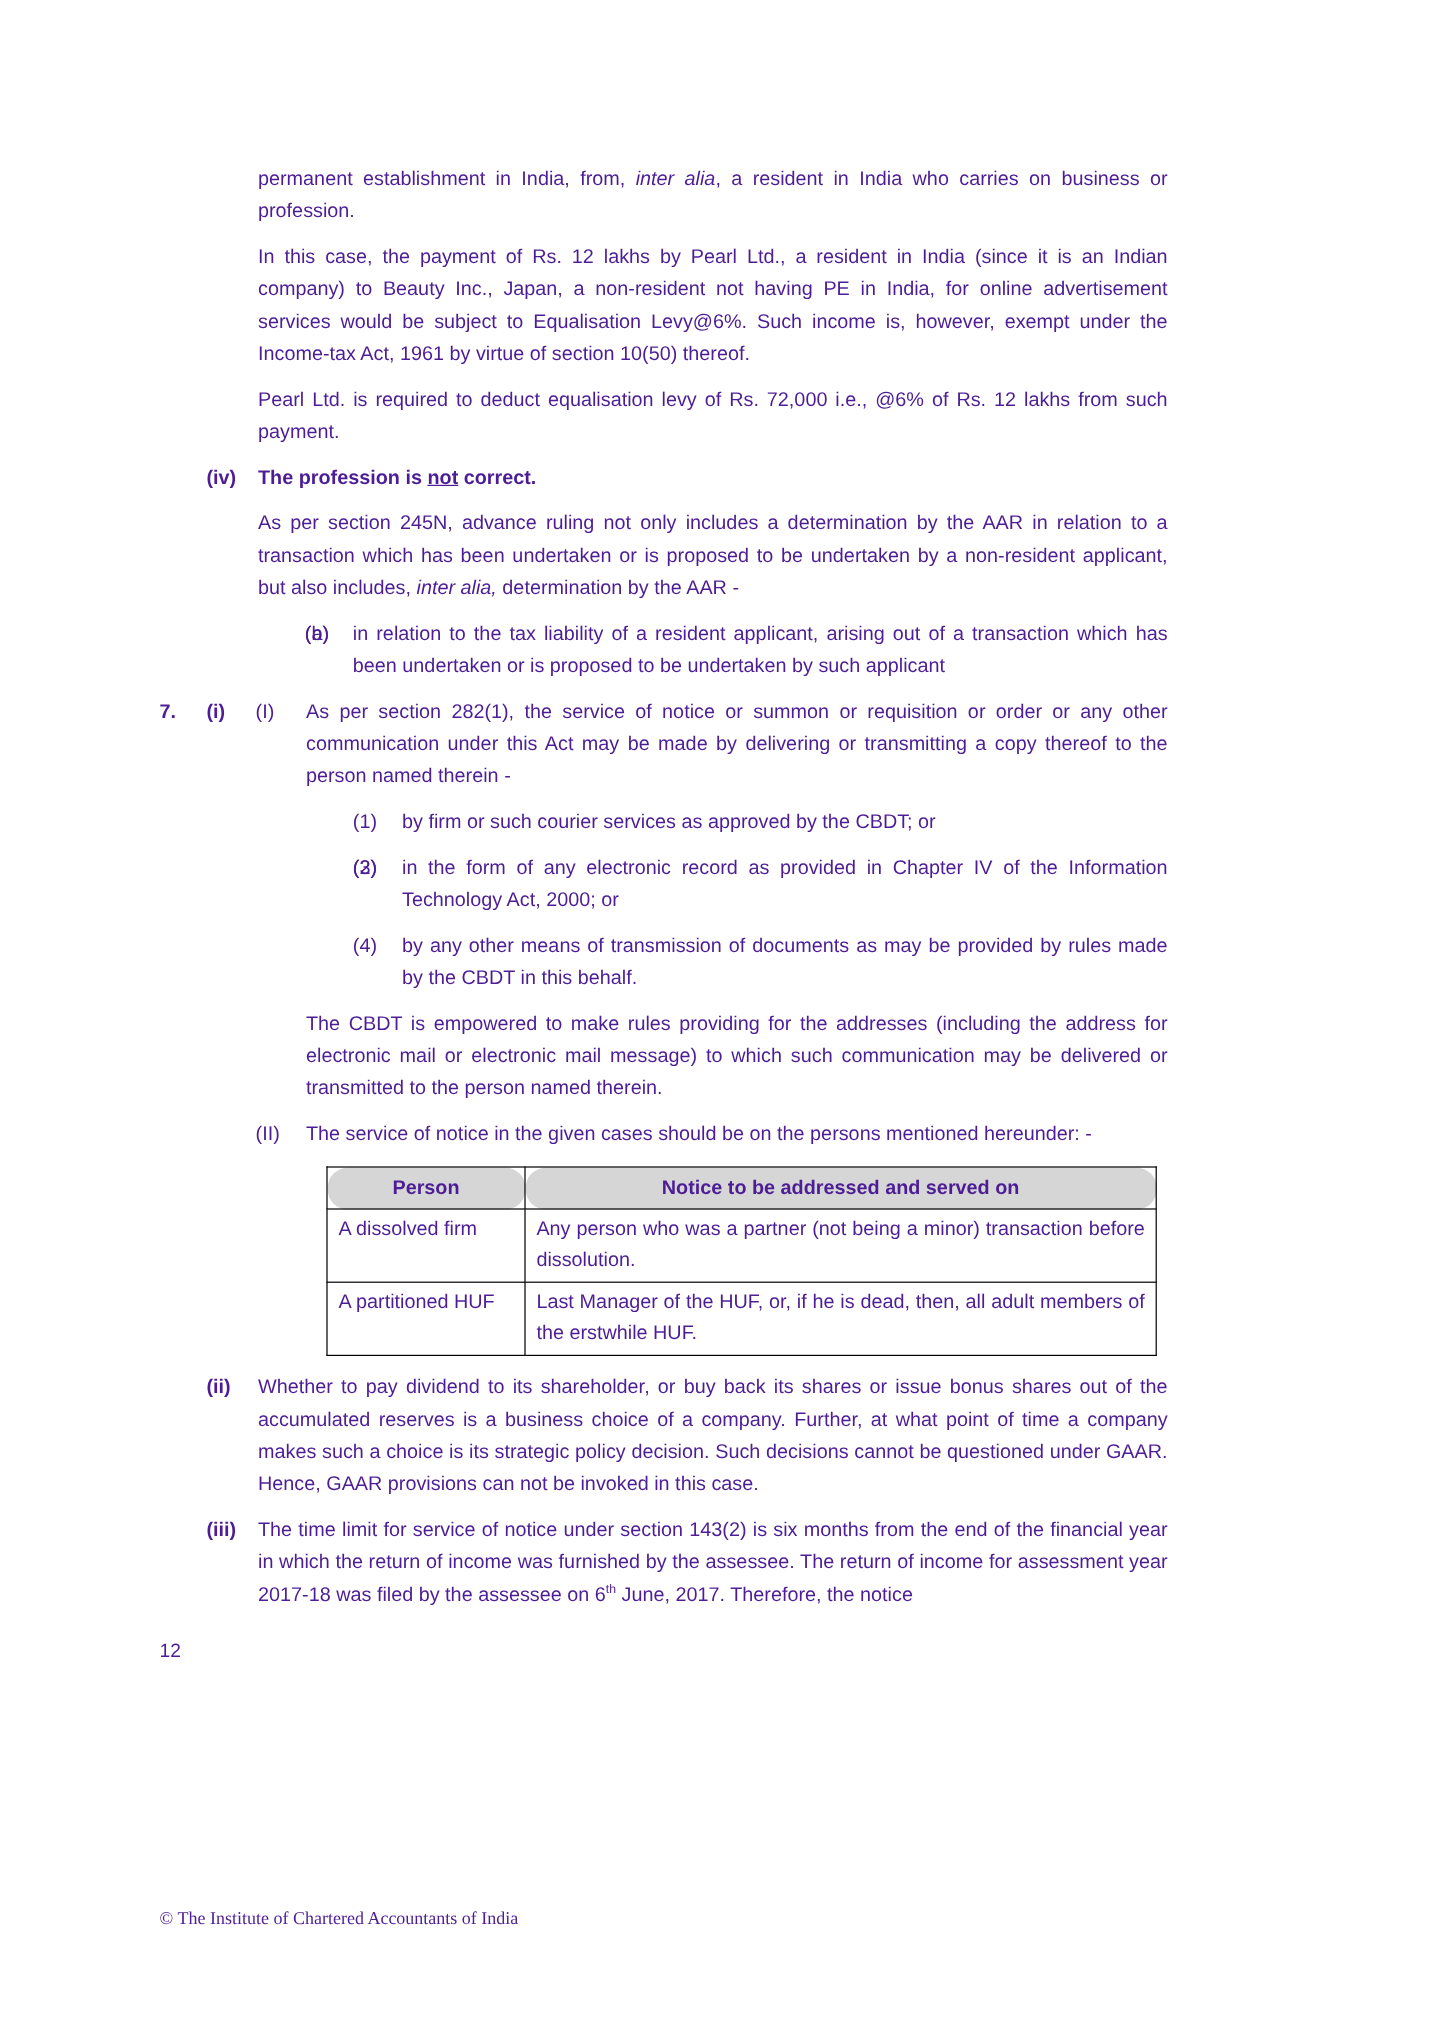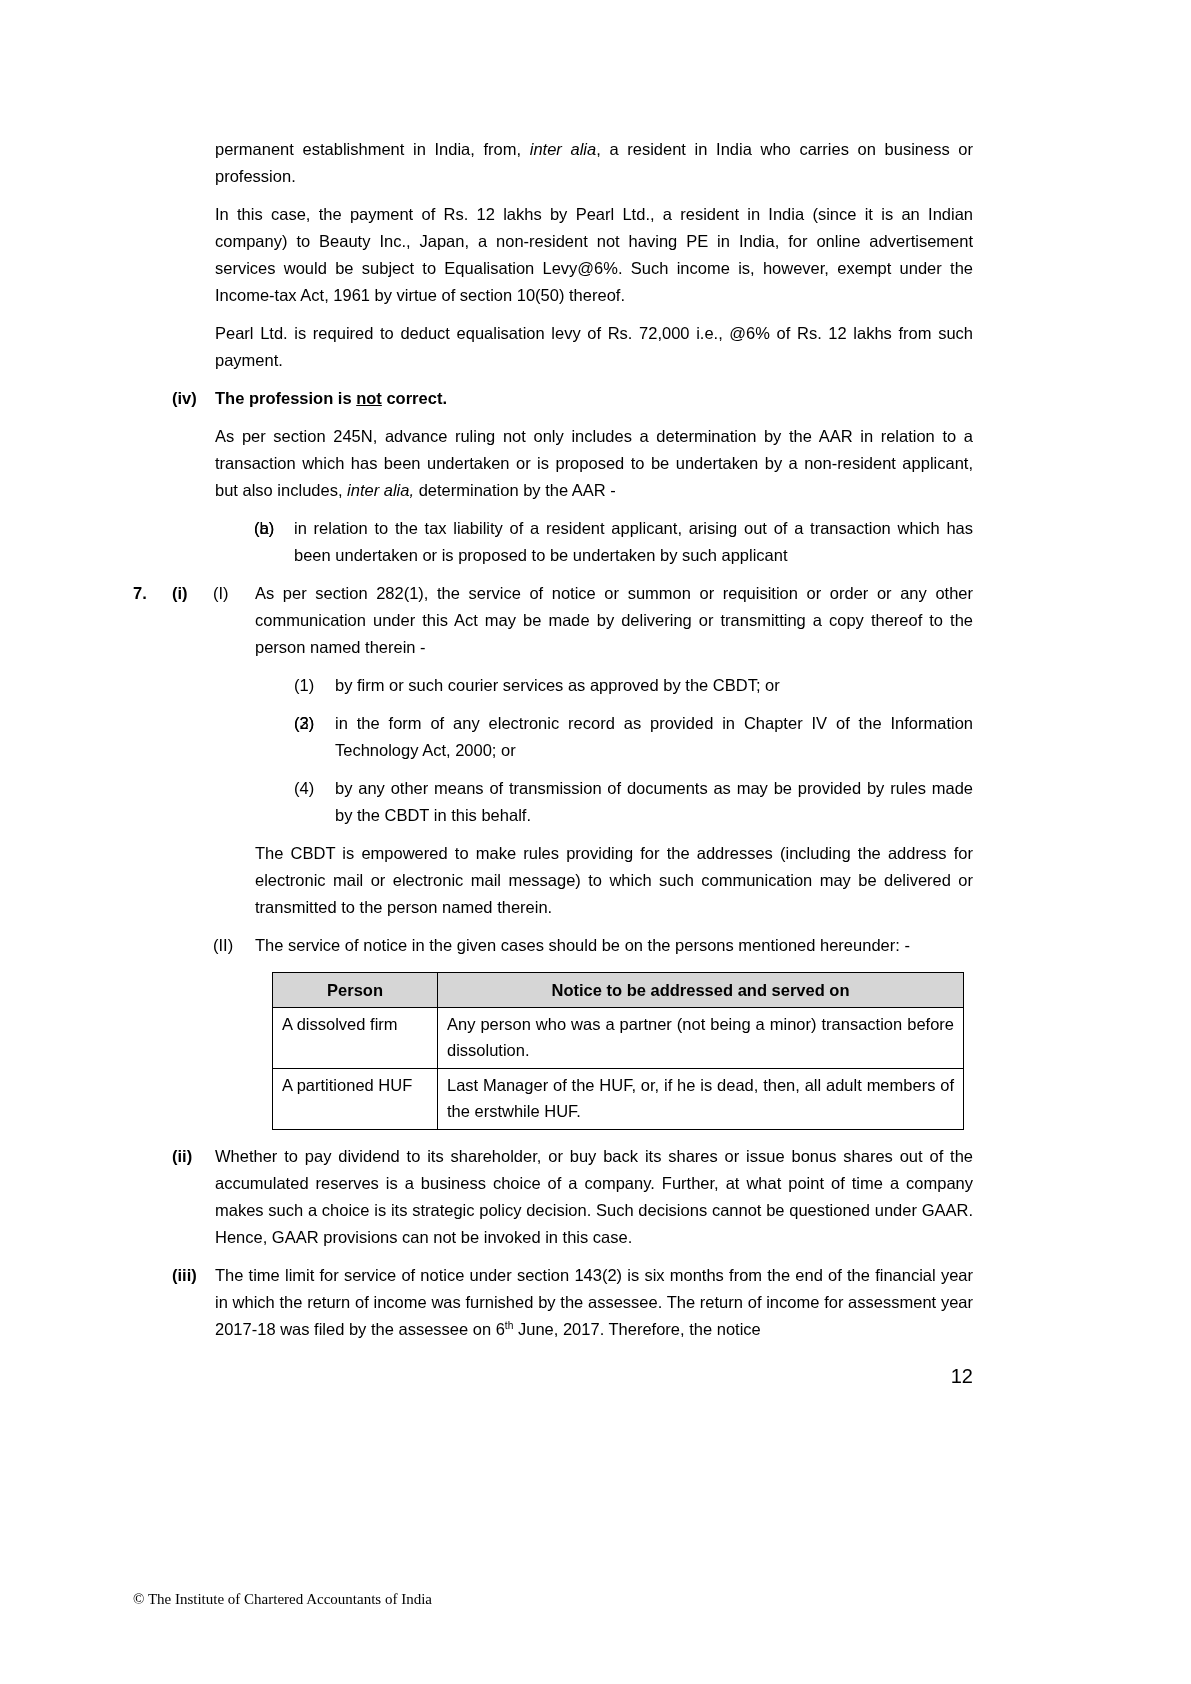--- a/index.html
+++ b/index.html
@@ -6,21 +6,21 @@
   html, body { background: #ffffff; }
   .page {
     position: relative;
     width: 1191px;
     height: 1684px;
     margin: 0 auto;
     background: #ffffff;
     font-family: "Liberation Sans", sans-serif;
     font-size: 16.5px;
     line-height: 27px;
-    color: #000000;
+    color: #4c1d95;
     overflow: hidden;
   }
   .content {
     position: absolute;
     left: 133px;
     top: 136px;
     width: 840px;
   }
   .block { position: relative; margin-bottom: 11px; }
   .just { text-align: justify; }
@@ -51,29 +51,30 @@
     border: 1.5px solid #000000;
     padding: 3px 9px 5px 9px;
     vertical-align: top;
     line-height: 26px;
   }
   table.notice-table th {
     background: #d6d6d6;
     font-weight: bold;
     text-align: center;
     padding: 4px 9px;
+    border-radius: 17px;
   }
   table.notice-table col.c1 { width: 165px; }
   table.notice-table col.c2 { width: 526px; }
   table.notice-table td.justcell { text-align: justify; }
 
   .page-number {
-    text-align: right;
+    text-align: left;
     margin-top: 20px;
-    font-size: 20px;
+    font-size: 16px;
   }
   .footer {
     position: absolute;
     left: 133px;
     top: 1586px;
     font-family: "Liberation Serif", serif;
     font-weight: normal;
     font-size: 15px;
   }
 </style>

